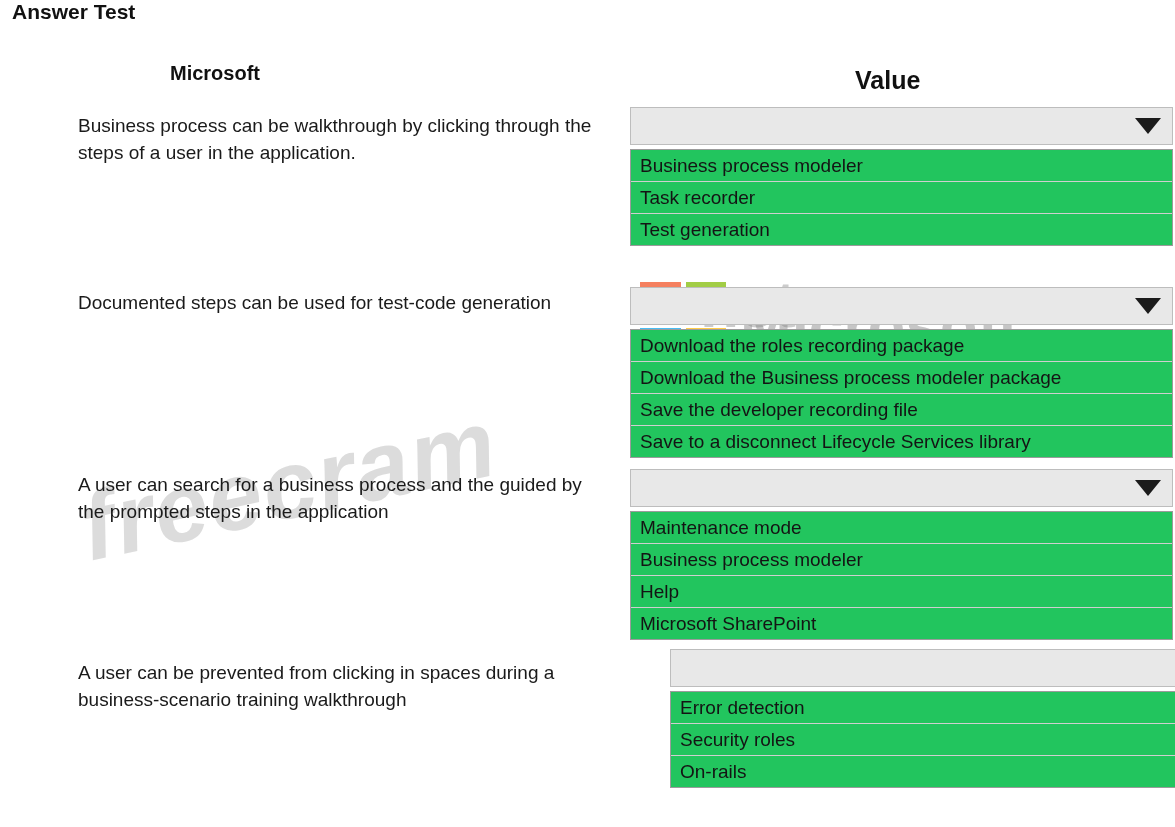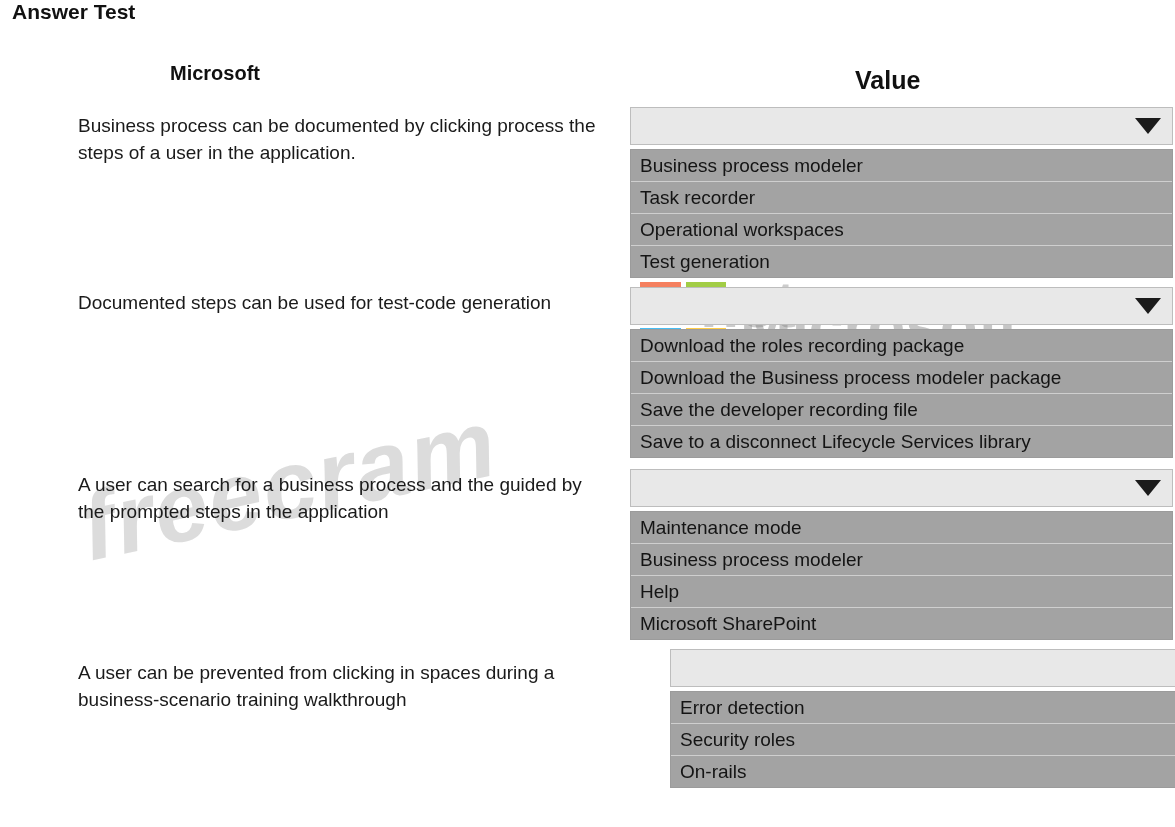--- a/index.html
+++ b/index.html
@@ -136,21 +136,21 @@
     justify-content: center;
     font-size: 24px;
     line-height: 1;
     color: #1b1b1b;
   }
   .dropdown-caret svg { display: block; }
 
   .option-list {
     border: 1px solid #9b9b9b;
     border-top: none;
-    background: #a3a3a3;
+    background: #22c55e;
     box-sizing: border-box;
     margin-top: 4px;
     border-top: 1px solid #9b9b9b;
   }
   .option-item {
     height: 31px;
     line-height: 31px;
     padding: 0 0 0 9px;
     font-size: 19px;
     color: #141414;
@@ -178,34 +178,33 @@
   <div class="wm-freecram">freecram</div>
 </div>
 
 <div class="content">
 
   <div class="answer-area-title">Answer Test</div>
 
   <div class="col-header-scenario">Microsoft</div>
   <div class="col-header-value">Value</div>
 
-  <div class="scenario-text" style="top:113px;">Business process can be documented by clicking process the steps of a user in the application.</div>
+  <div class="scenario-text" style="top:113px;">Business process can be walkthrough by clicking through the steps of a user in the application.</div>
   <div class="dropdown-group" style="top:107px;">
     <div class="dropdown-closed">
       <span class="dropdown-selected"></span>
       <span class="dropdown-caret">
         <svg width="26" height="16" viewBox="0 0 26 16">
             <polygon points="0,0 26,0 13,16" fill="#1b1b1b"></polygon>
           </svg>
       </span>
     </div>
     <div class="option-list">
       <div class="option-item">Business process modeler</div>
       <div class="option-item">Task recorder</div>
-      <div class="option-item">Operational workspaces</div>
       <div class="option-item">Test generation</div>
     </div>
   </div>
 
   <div class="scenario-text" style="top:290px;">Documented steps can be used for test-code generation</div>
   <div class="dropdown-group" style="top:287px;">
     <div class="dropdown-closed">
       <span class="dropdown-selected"></span>
       <span class="dropdown-caret">
         <svg width="26" height="16" viewBox="0 0 26 16">

